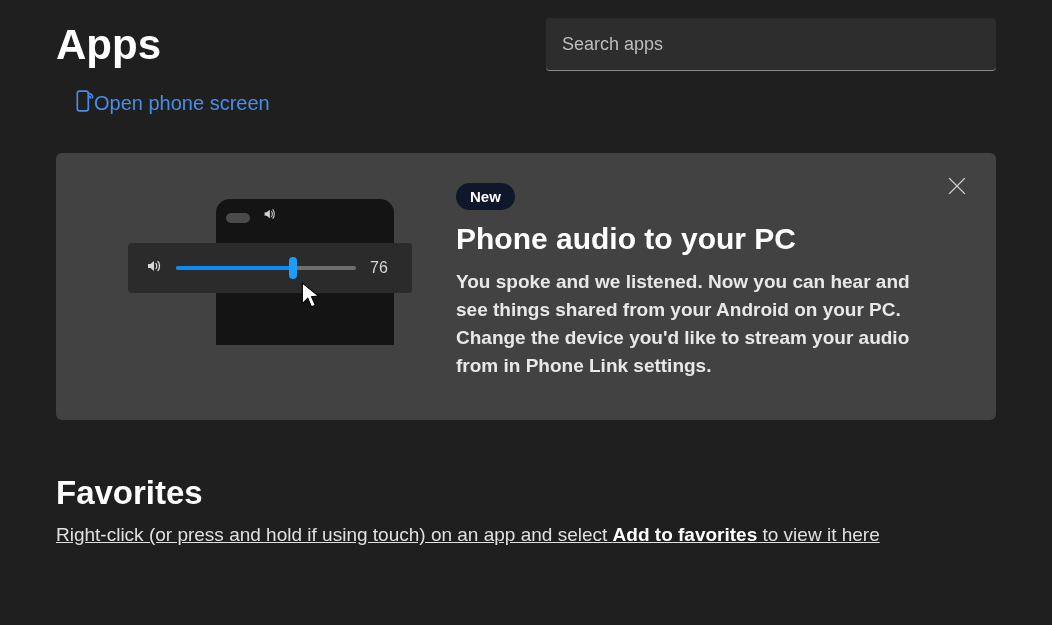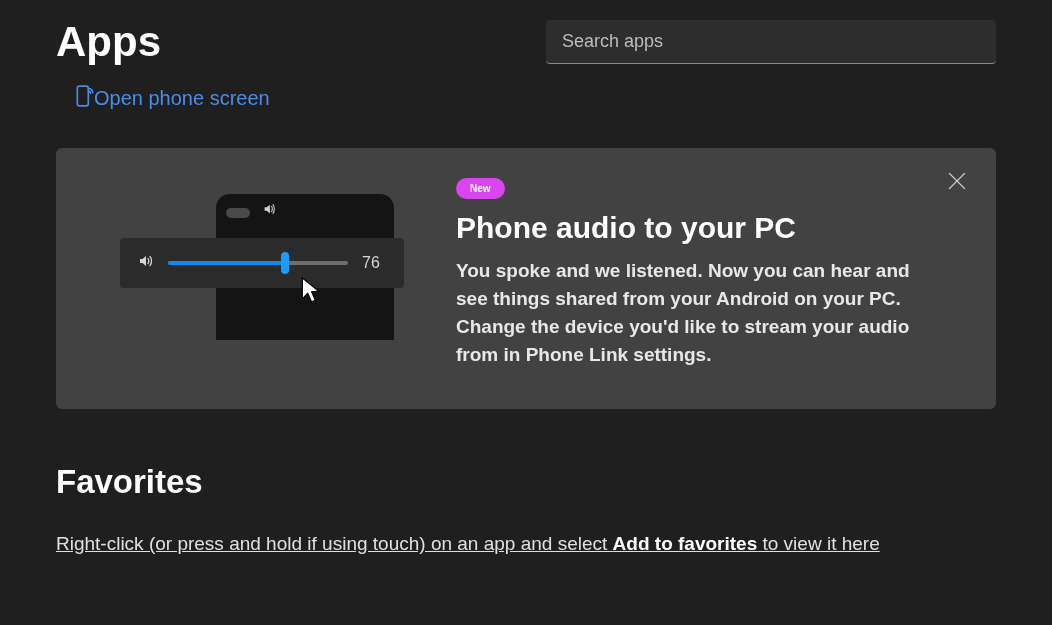--- a/index.html
+++ b/index.html
@@ -27,21 +27,21 @@
     .page-title {
       font-size: 42px;
       font-weight: 600;
       letter-spacing: 0px;
     }
     .search-wrap {
       flex: 0 0 450px;
     }
     .search-input {
       width: 100%;
-      height: 44px;
+      height: 53px;
       background: #2d2d2d;
       border: none;
       border-bottom: 1px solid #8a8a8a;
       border-radius: 4px;
       padding: 0 16px;
       font-size: 18px;
       color: #ffffff;
       outline: none;
     }
     .search-input::placeholder {
@@ -106,21 +106,21 @@
     }
     .phone-speaker-icon {
       color: #d4d4d4;
       font-size: 12px;
       position: absolute;
       left: 46px;
       top: 8px;
     }
     .slider-bar {
       position: absolute;
-      left: 4px;
+      left: 12px;
       top: 44px;
       width: 284px;
       height: 50px;
       background: #2b2b2b;
       border-radius: 4px;
       display: flex;
       align-items: center;
       padding: 0 18px;
       gap: 14px;
     }
@@ -163,43 +163,43 @@
       left: 184px;
       top: 82px;
       color: #ffffff;
     }
     .banner-text {
       flex: 1;
       max-width: 510px;
     }
     .new-badge {
       display: inline-block;
-      background: #d946ef;
-      color: #ffffff;
-      font-size: 10px;
+      background: #0f172a;
+      color: #ffffff;
+      font-size: 15px;
       font-weight: 600;
       padding: 5px 14px;
       border-radius: 18px;
       margin-bottom: 12px;
     }
     .banner-title {
       font-size: 30px;
       font-weight: 600;
       margin-bottom: 12px;
     }
     .banner-desc {
       font-size: 19px;
       line-height: 1.48;
       color: #e8e8e8;
       font-weight: 700;
     }
     .favorites-title {
       font-size: 33px;
       font-weight: 600;
-      margin-bottom: 32px;
+      margin-bottom: 12px;
     }
     .favorites-hint {
       font-size: 19px;
       color: #e0e0e0;
       text-decoration: underline;
     }
     .favorites-hint b {
       font-weight: 600;
       color: #ffffff;
     }

